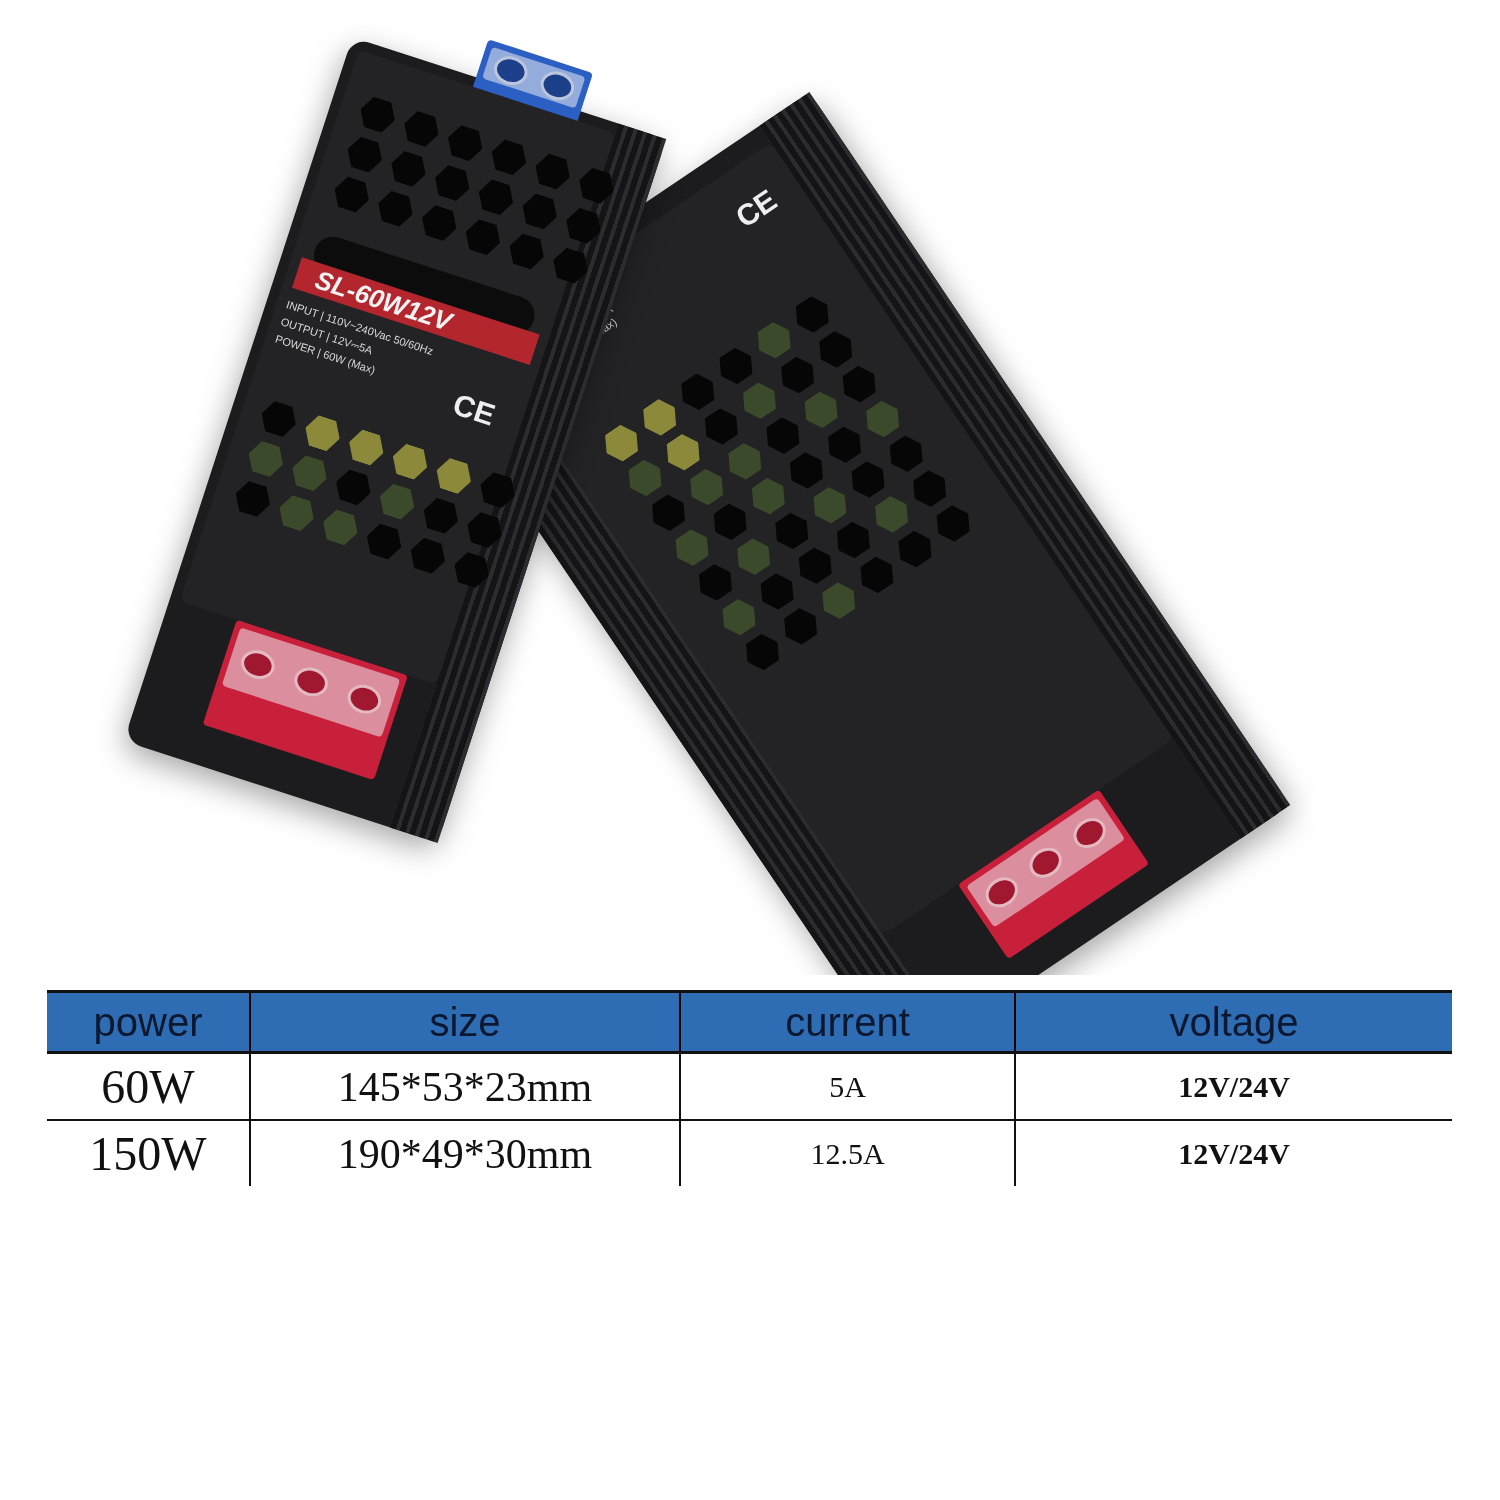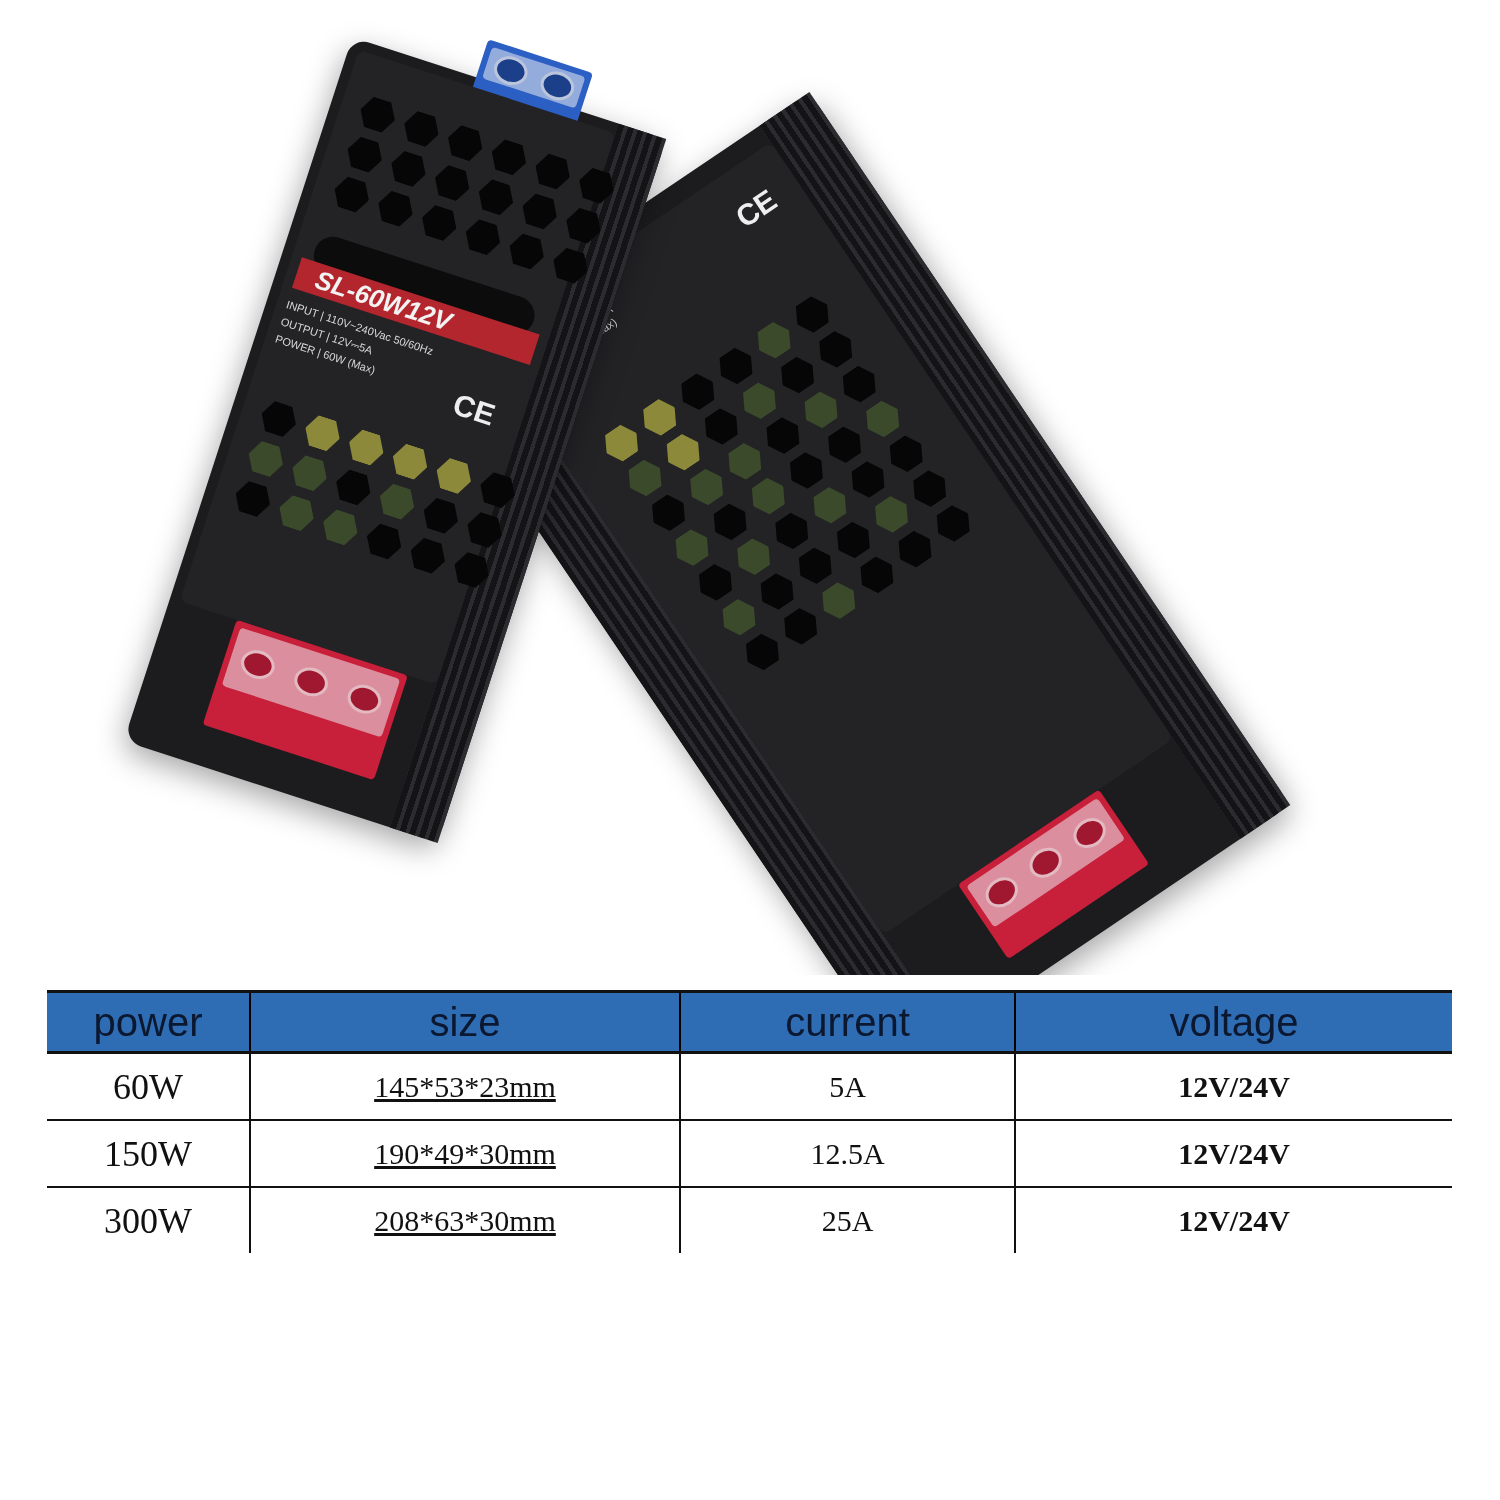--- a/index.html
+++ b/index.html
@@ -21,22 +21,22 @@
   .terminal.blue{background:#2b5fc4;}
   .terminal.blue .hole{background:#1c3f8a;}
   .redact{position:absolute;background:#0c0c0c;border-radius:20px;}
 
   table.spec{position:absolute;left:47px;top:990px;width:1405px;border-collapse:collapse;table-layout:fixed;}
   table.spec th{background:#2e6db4;color:#0c1730;font-family:"Liberation Sans",sans-serif;font-weight:normal;font-size:40px;height:58px;border-top:3px solid #111;border-bottom:3px solid #111;border-left:2px solid #000000;padding:0;text-align:center;}
   table.spec th:first-child{border-left:none;}
   table.spec td{font-family:"Liberation Serif",serif;color:#111;height:65px;border-bottom:2px solid #111;border-left:2px solid #111;text-align:center;padding:0;}
   table.spec td:first-child{border-left:none;}
   table.spec tr:last-child td{border-bottom:none;}
-  td.c-power{font-size:36px;}
-  td.c-size{font-size:30px;text-decoration:underline;}
+  td.c-power{font-size:48px;}
+  td.c-size{font-size:42px;}
   td.c-current{font-size:30px;font-weight:normal;}
   td.c-voltage{font-size:30px;font-weight:bold;}
 </style>
 </head>
 <body>
 
 <div class="photo">
 
   <div class="psu" style="left:620px;top:150px;width:470px;height:860px;transform:rotate(-34deg);transform-origin:center;">
     <div class="fins" style="left:0;"></div>
@@ -191,20 +191,14 @@
       <td class="c-size">145*53*23mm</td>
       <td class="c-current">5A</td>
       <td class="c-voltage">12V/24V</td>
     </tr>
     <tr>
       <td class="c-power">150W</td>
       <td class="c-size">190*49*30mm</td>
       <td class="c-current">12.5A</td>
       <td class="c-voltage">12V/24V</td>
     </tr>
-    <tr>
-      <td class="c-power">300W</td>
-      <td class="c-size">208*63*30mm</td>
-      <td class="c-current">25A</td>
-      <td class="c-voltage">12V/24V</td>
-    </tr>
   </tbody>
 </table>
 
 </body></html>

